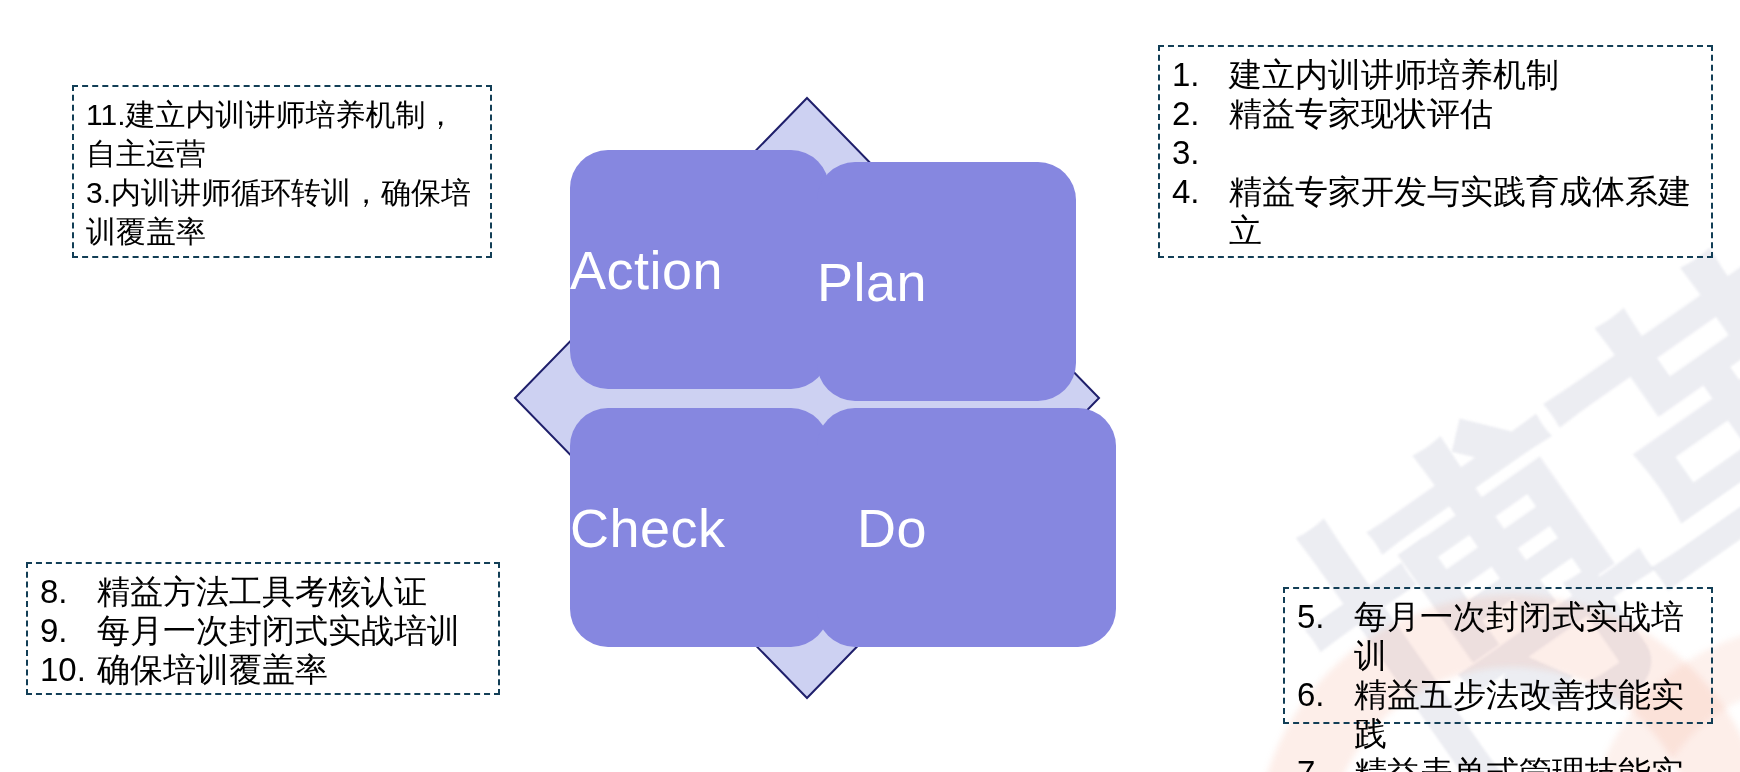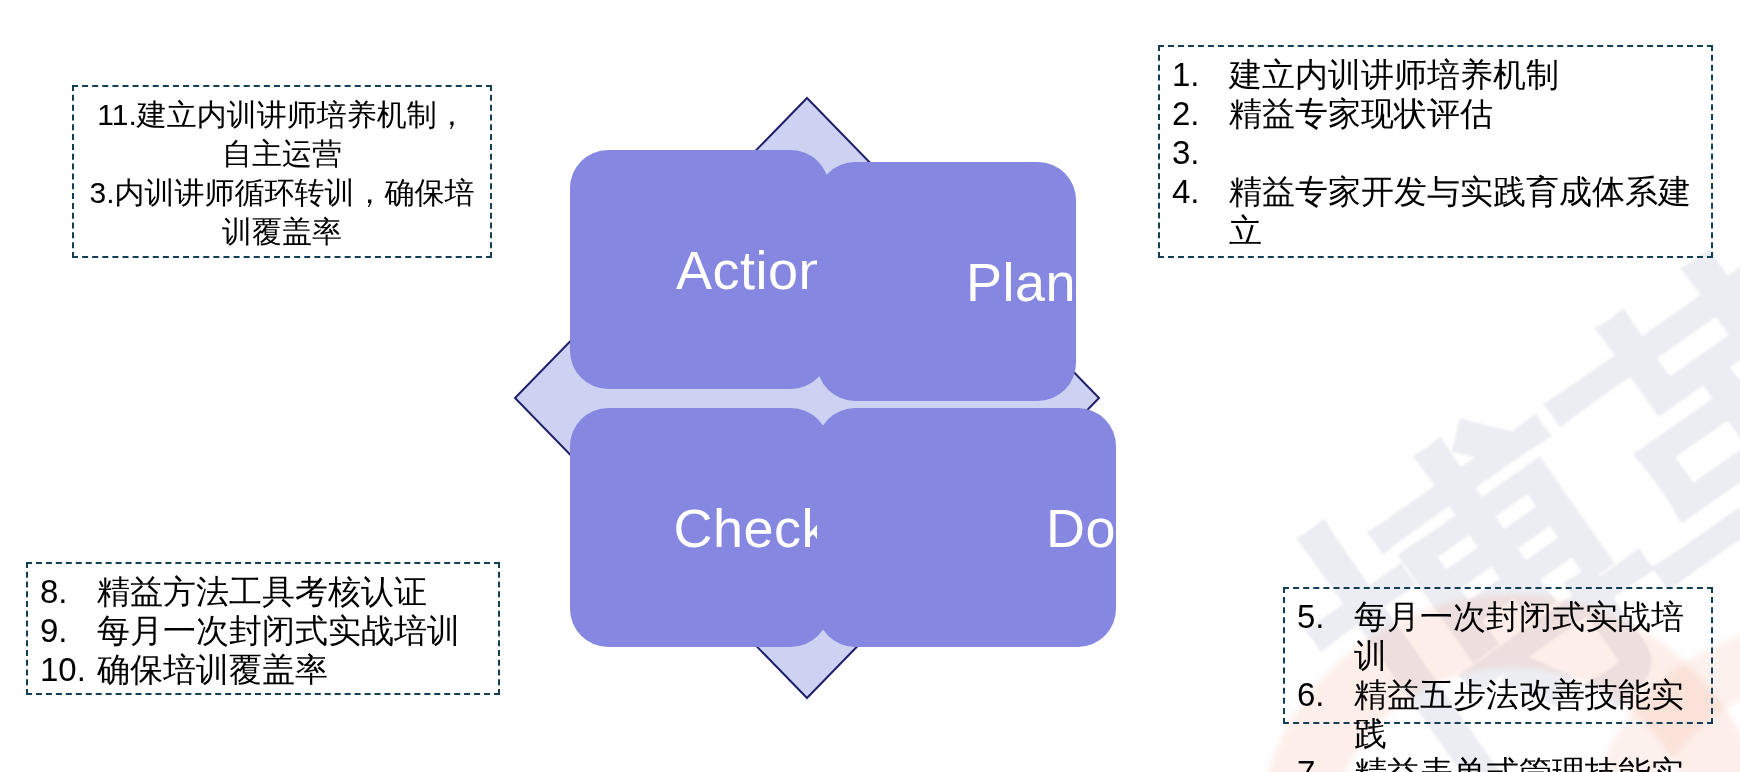--- a/index.html
+++ b/index.html
@@ -21,35 +21,35 @@
   .wm-ring{position:absolute;border-radius:50%;filter:blur(3px);}
   .wm-ring-1{left:1255px;top:595px;width:370px;height:370px;border:72px solid rgba(242,148,116,0.16);}
   .wm-ring-2{left:1585px;top:625px;width:330px;height:330px;border:60px solid rgba(242,148,116,0.13);}
 
   
   .diamond-svg{position:absolute;left:0;top:0;}
   .diamond-svg polygon{fill:var(--diamond-fill,#cdd1f2);stroke:var(--diamond-border,#1f1f6b);stroke-width:2;}
   .quad{
     position:absolute;width:259px;height:239px;border-radius:38px;
     background:var(--square-fill,#8687e0);
-    display:flex;align-items:center;justify-content:flex-end;
+    display:flex;align-items:center;justify-content:flex-start;
   }
   .quad span{color:#ffffff;font-size:54px;letter-spacing:0.5px;}
   .quad-action{left:570px;top:150px;}
   .quad-plan{left:817px;top:162px;}
   .quad-check{left:570px;top:408px;}
   .quad-do{left:817px;top:408px;padding-left:40px;}
 
   
   .note{
     position:absolute;border:2px dashed var(--dash-border,#123e56);
     box-sizing:border-box;background:transparent;color:#000;
     padding:8px 12px;line-height:39px;
   }
-  .note-tl{left:72px;top:85px;width:420px;height:173px;font-size:30px;text-align:center;}
+  .note-tl{left:72px;top:85px;width:420px;height:173px;font-size:30px;}
   .note-tr{left:1158px;top:45px;width:555px;height:213px;font-size:33px;}
   .note-bl{left:26px;top:562px;width:474px;height:133px;font-size:33px;}
   .note-br{left:1283px;top:587px;width:430px;height:137px;font-size:33px;}
   .note p{margin:0;}
   .li{display:flex;}
   .li .num{flex:0 0 auto;min-width:57px;}
   .li .txt{flex:1 1 auto;}
 </style>
 </head>
 <body>

